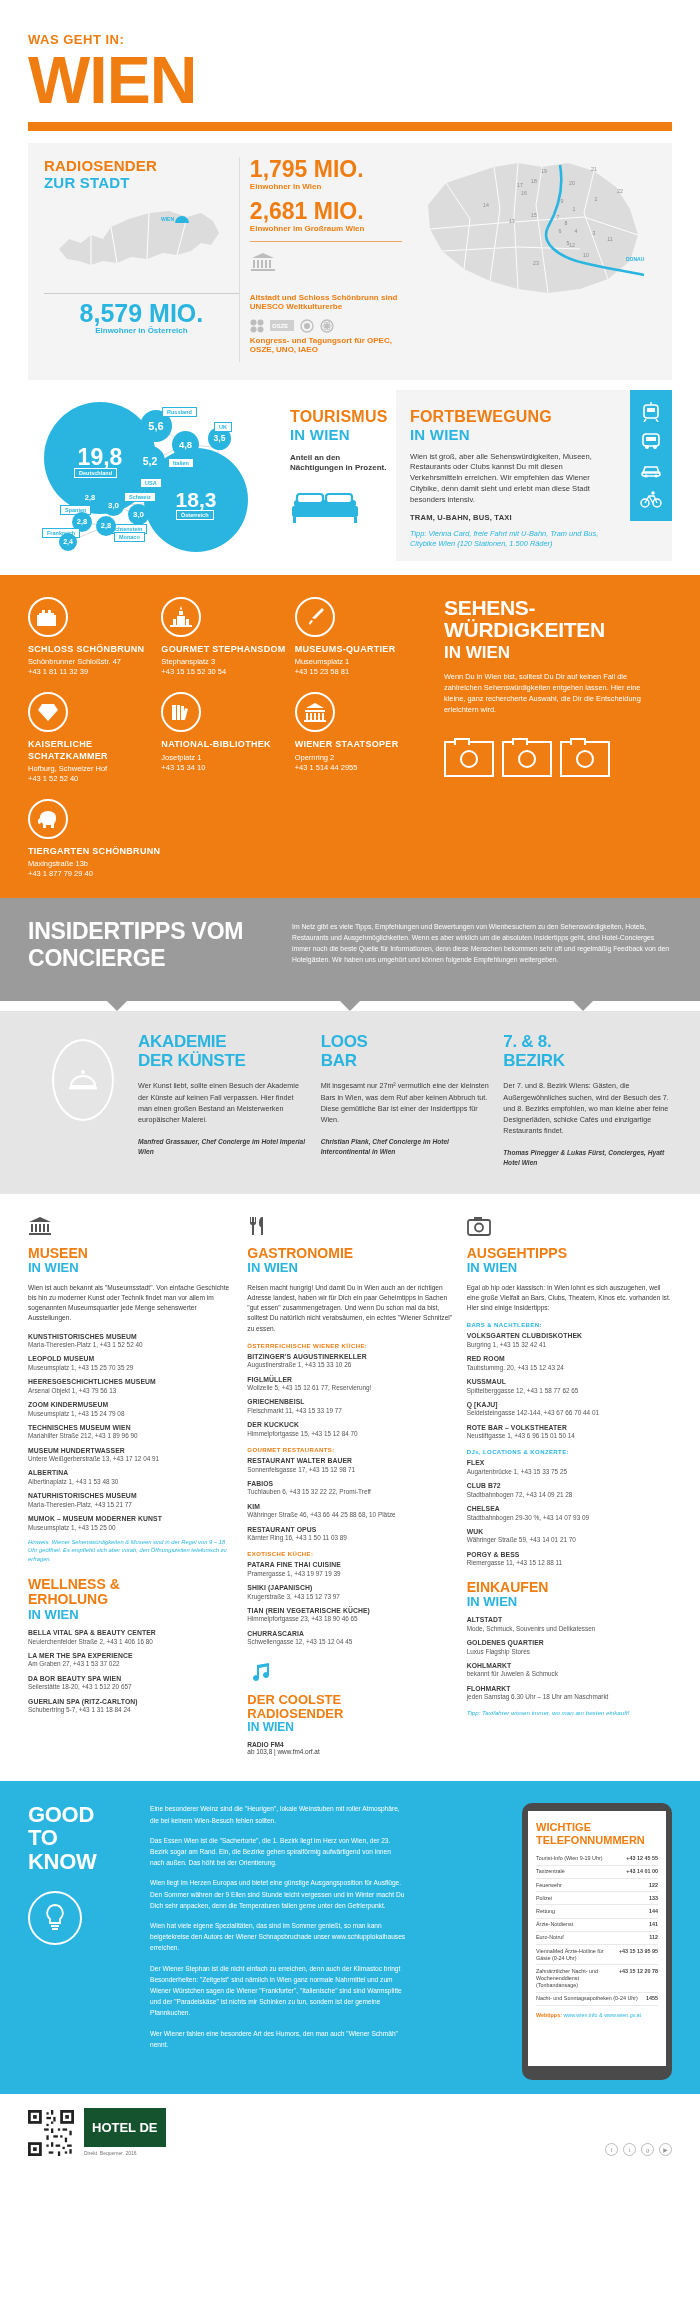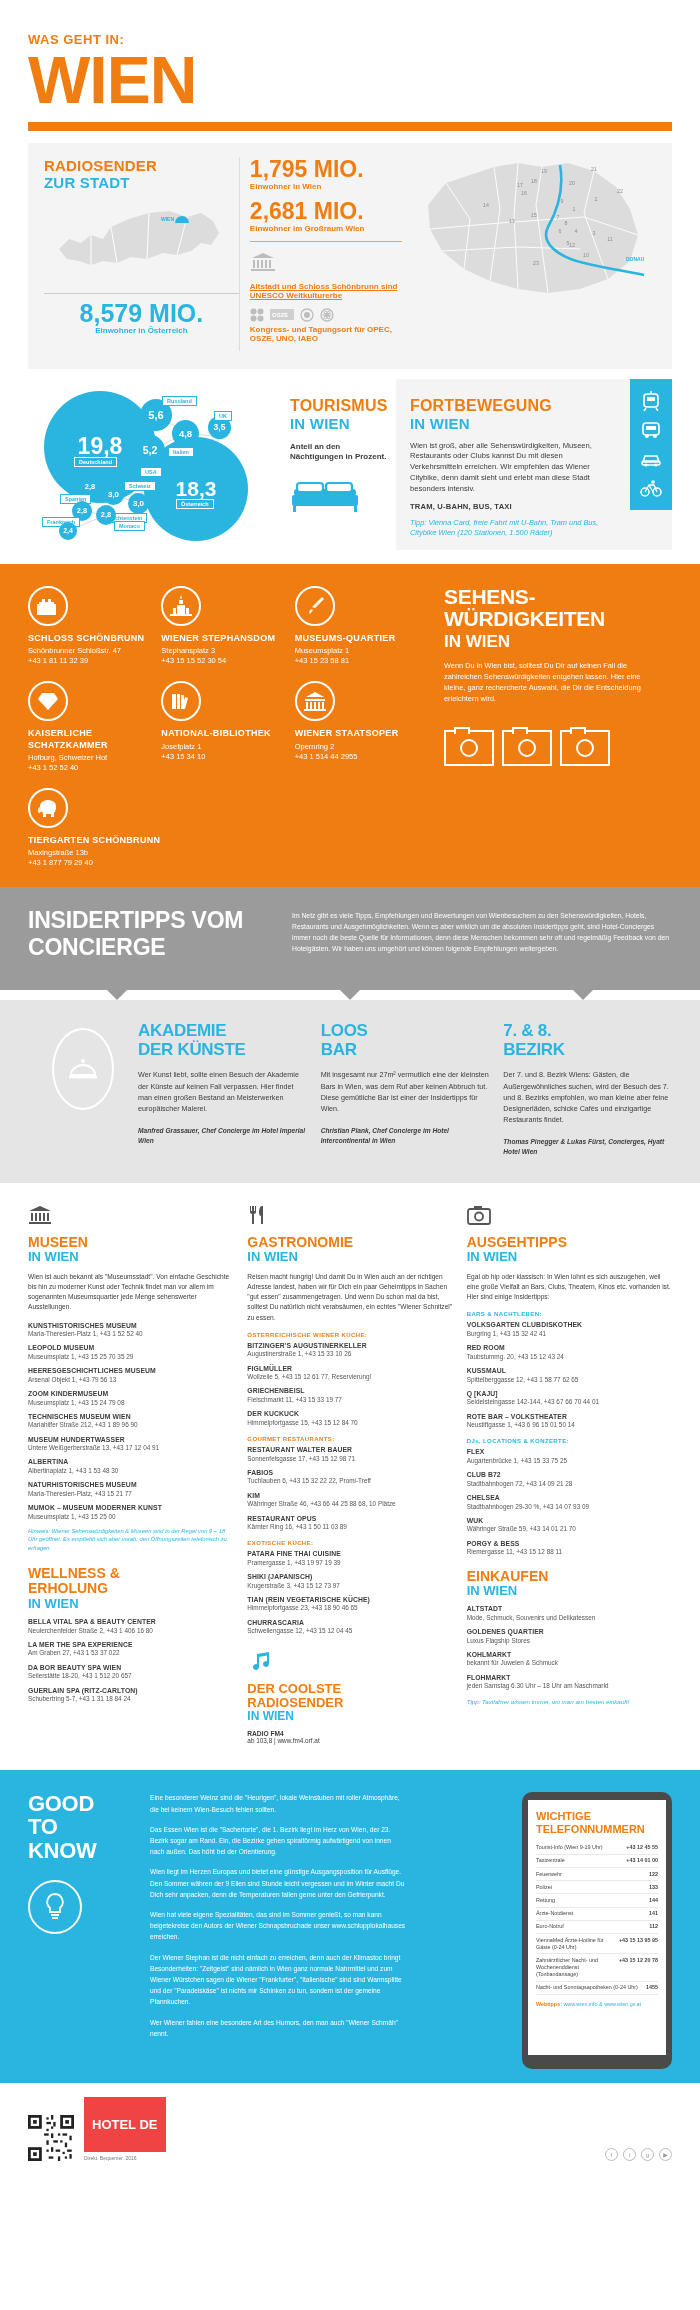--- a/index.html
+++ b/index.html
@@ -110,21 +110,21 @@
   .gtk-mid p { font-size:6.6px; line-height:1.7; margin-bottom:9px; }
   .phone { width:150px; margin-left:auto; background:#4a4a4a; border-radius:10px; padding:8px 6px 14px 6px; }
   .pscreen { background:#fff; height:255px; padding:10px 8px; }
   .pscreen h3 { color:#f07d11; font-size:11px; font-weight:bold; line-height:1.15; }
   .prow { display:flex; justify-content:space-between; font-size:5.4px; color:#444; border-bottom:1px solid #e9e9e9; padding:2.6px 0; line-height:1.3;}
   .prow .pv { font-weight:bold; padding-left:4px; white-space:nowrap;}
   .pweb { font-size:5.4px; margin-top:6px; }
   .pweb b { color:#f07d11; }
   .pweb a { color:#29b5e0; text-decoration:none; }
   .footer { background:#fff; padding:14px 28px 16px 28px; display:flex; align-items:flex-end; justify-content:space-between;}
-  .logo { background:#ef4444; color:#fff; font-weight:bold; font-size:13px; padding:20px 8px; display:inline-block;}
+  .logo { background:#14532d; color:#fff; font-weight:bold; font-size:13px; padding:12px 8px; display:inline-block;}
   .logo-sub { font-size:5px; color:#777; margin-top:3px; }
   .socials { display:flex; gap:5px; }
   .soc { width:13px;height:13px;border:1px solid #bbb;border-radius:50%;display:flex;align-items:center;justify-content:center;font-size:6px;color:#999;}
   .qrblock { display:flex; gap:10px; align-items:flex-end; }
   .qrimg { width:46px; height:46px; }
 </style>
 </head>
 <body>
 
 <div class="page">
@@ -152,21 +152,21 @@
 
     <div class="gen-col-2">
       <div class="big-orange">1,795 MIO.</div>
       <div class="cap-orange">Einwohner in Wien</div>
       <div class="big-orange">2,681 MIO.</div>
       <div class="cap-orange">Einwohner im Großraum Wien</div>
       <div class="sep-o"></div>
       <svg width="26" height="20" viewBox="0 0 26 20">
         <path fill="#bdbdbd" d="M13 1 L24 6 H2 Z M3 8h2v8H3z M7 8h2v8H7z M11 8h2v8h-2z M15 8h2v8h-2z M19 8h2v8h-2z M1 17h24v2H1z"></path>
       </svg>
-      <div class="cap-orange" style="margin-top:6px;text-decoration:underline;">Altstadt und Schloss Schönbrunn sind UNESCO Weltkulturerbe</div>
+      <div class="cap-orange" style="margin-top:17px;">Altstadt und Schloss Schönbrunn sind UNESCO Weltkulturerbe</div>
       <div class="badge-row">
         <svg width="14" height="14" viewBox="0 0 14 14">
             <circle cx="3.5" cy="3.5" r="3" fill="#bdbdbd"></circle>
             <circle cx="10.5" cy="3.5" r="3" fill="#bdbdbd"></circle>
             <circle cx="3.5" cy="10.5" r="3" fill="#bdbdbd"></circle>
             <circle cx="10.5" cy="10.5" r="3" fill="#bdbdbd"></circle>
           </svg>
         <svg width="24" height="11" viewBox="0 0 24 11">
             <rect width="24" height="11" fill="#cfcfcf"></rect>
             <text x="2" y="8" font-size="6" fill="#fff" font-weight="bold">OSZE</text>
@@ -373,21 +373,21 @@
         <div class="sight-name">SCHLOSS SCHÖNBRUNN</div>
         <div class="sight-addr">Schönbrunner Schloßstr. 47</div>
         <div class="sight-tel">+43 1 81 11 32 39</div>
       </div>
       <div>
         <div class="circ">
             <svg width="22" height="22" viewBox="0 0 22 22">
               <path fill="#fff" d="M11 0l1 3-1 1-1-1z M9 5h4v4H9z M7 10h8v9H7z M3 13h3v6H3z M16 13h3v6h-3z M0 19h22v2H0z"></path>
             </svg>
           </div>
-        <div class="sight-name">WIENER STEPHANSDOM</div>
+        <div class="sight-name">GOURMET STEPHANSDOM</div>
         <div class="sight-addr">Stephansplatz 3</div>
         <div class="sight-tel">+43 15 15 52 30 54</div>
       </div>
       <div>
         <div class="circ">
             <svg width="22" height="22" viewBox="0 0 22 22">
               <path fill="#fff" d="M18 2l2 2-9 9-3-1z M7 14l2 1-3 4-1-2z"></path>
             </svg>
           </div>
         <div class="sight-name">MUSEUMS-QUARTIER</div>

